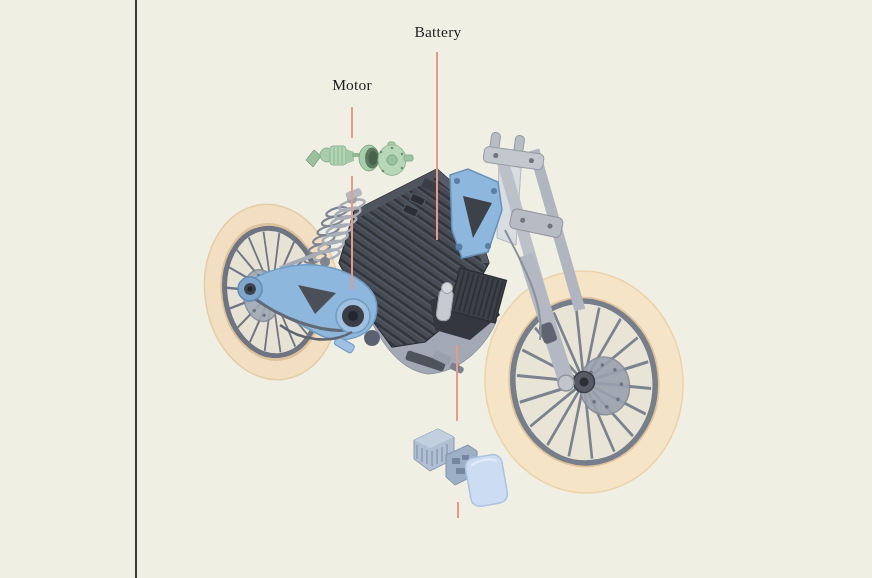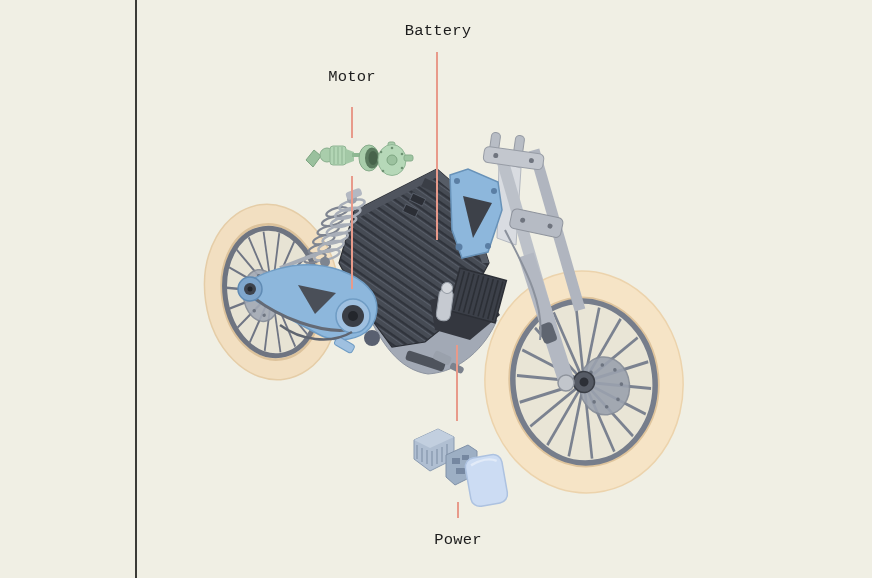--- a/index.html
+++ b/index.html
@@ -1,23 +1,23 @@
 <!DOCTYPE html>
 <html><head>
 <meta charset="utf-8">
 <style>
   html,body{margin:0;padding:0;background:#f0efe4;}
   .stage{position:relative;width:872px;height:578px;background:#f0efe4;overflow:hidden;
-         font-family:Liberation Mono, monospace;}
+         font-family:Liberation Serif, serif;}
   .divider{position:absolute;left:135px;top:0;width:2px;height:578px;background:#3b3b37;}
   .illus{position:absolute;left:0;top:0;}
   .label{position:absolute;color:#1c1c1c;font-size:15.5px;line-height:19px;
          text-align:center;letter-spacing:.2px;}
   .label-battery{left:378px;top:22px;width:120px;}
-  .label-motor{left:292px;top:68px;width:120px;}
+  .label-motor{left:292px;top:75px;width:120px;}
   .label-power{left:398px;top:528px;width:120px;line-height:25px;}
   .leader{position:absolute;width:2px;background:#e89a8a;}
   .leader-battery{left:436px;top:52px;height:188px;}
   .leader-motor-upper{left:351px;top:107px;height:31px;}
   .leader-motor-lower{left:351px;top:176px;height:113px;}
   .leader-pe-upper{left:456px;top:345px;height:76px;}
   .leader-pe-lower{left:457px;top:502px;height:16px;}
 </style>
 </head>
 <body>
@@ -316,16 +316,15 @@
 
   <div class="leader leader-battery"></div>
   <div class="leader leader-motor-upper"></div>
   <div class="leader leader-motor-lower"></div>
   <div class="leader leader-pe-upper"></div>
   <div class="leader leader-pe-lower"></div>
 
   <div class="label label-battery">Battery</div>
   <div class="label label-motor">Motor</div>
   <div class="label label-power">
-    <div>Power</div>
   </div>
 
 </div>
 
 </body></html>

